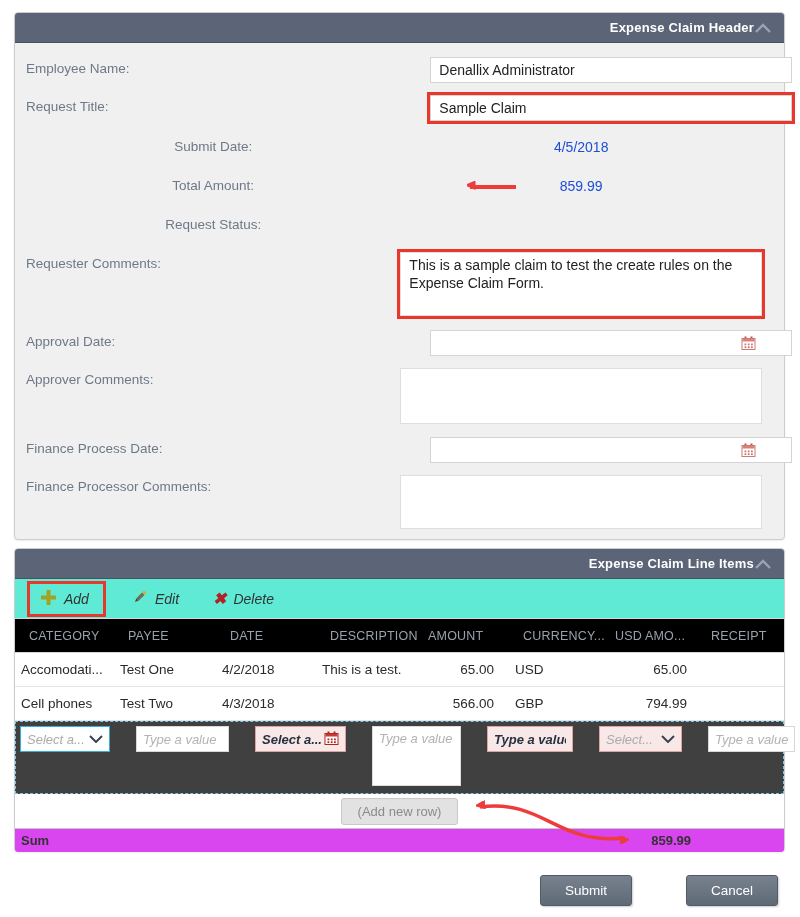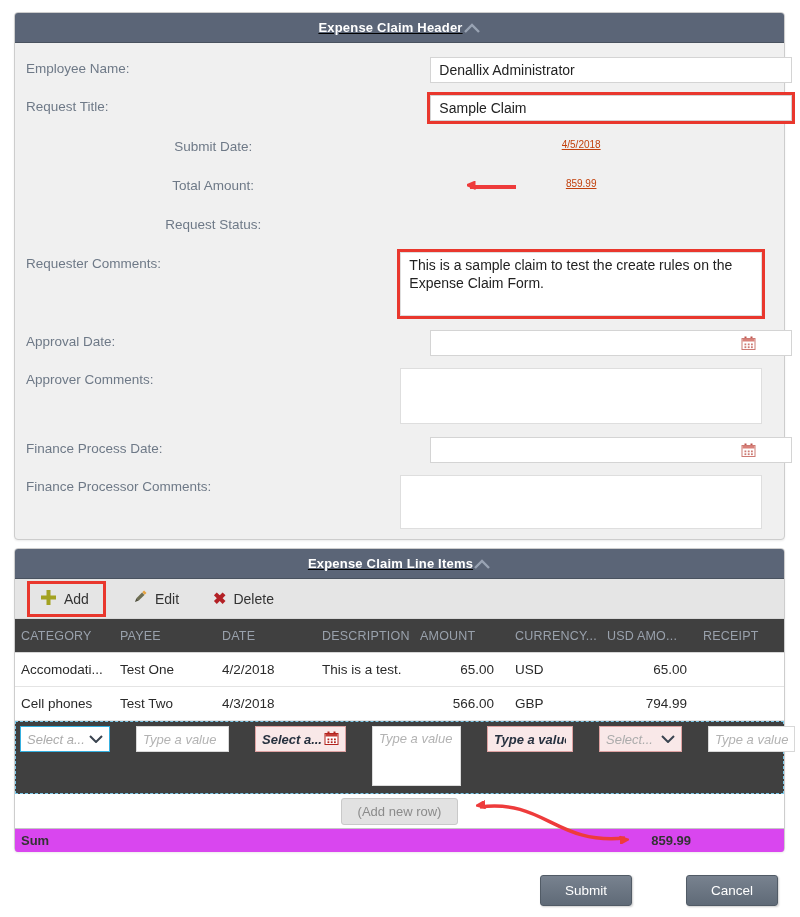--- a/index.html
+++ b/index.html
@@ -6,52 +6,52 @@
   html,body { width:800px; height:917px; background:#fff;
     font-family:"Liberation Sans", sans-serif; position:relative; overflow:hidden; }
 
   .panel { position:absolute; left:14px; width:771px; border:1px solid #cdcdcd;
     border-radius:4px; background:#f0f0f0; box-shadow:0 1px 2px rgba(0,0,0,.08); }
   #header-panel { top:12px; height:528px; }
   #line-items-panel { top:548px; height:304px; background:#fff; }
 
   .panel-header { height:30px; background:#5b6577; border-bottom:1px solid #49525f;
     border-radius:3px 3px 0 0; display:flex; align-items:center;
-    justify-content:center; padding:0 12px;text-decoration:underline; }
+    justify-content:flex-end; padding:0 12px; }
   .panel-title { color:#fff; font-weight:bold; font-size:13px; letter-spacing:.2px; }
   .chev-up { display:block; }
 
   
   .panel-body { padding:14px 22px 0 11px; }
   .form-row { display:flex; align-items:flex-start; }
   .form-label { width:383px; padding-top:4px; color:#6e7987; font-size:13.5px; }
   .form-control { width:370px; position:relative; }
   .text-input { width:100%; height:26px; border:1px solid #d4d4d4; background:#fff;
     font-family:"Liberation Sans",sans-serif; font-size:14px; color:#222; padding:0 8px;margin-left:30px; }
   .comment-box { width:100%; border:1px solid #dedede; background:#fff; resize:none;
     font-family:"Liberation Sans",sans-serif; font-size:14px; color:#222;
     line-height:1.3; padding:3px 8px; display:block; }
-  .static-value { padding-top:4px; font-size:10px; color:#c2410c;text-decoration:underline; }
+  .static-value { padding-top:4px; font-size:14px; color:#1d4ed8; }
   .annot { outline:3px solid #e9372d; }
   .date-input { padding-right:26px; }
   .cal-icon { position:absolute; right:6px; top:6px; }
 
   .mb12{margin-bottom:12px;} .mb14{margin-bottom:14px;} .mb19{margin-bottom:19px;text-align:center;}
   .mb13{margin-bottom:13px;} .h20{height:20px;}
 
   
-  .toolbar { height:40px; background:#e5e5e5; border-bottom:1px solid #d8d8d8;
-    display:flex; align-items:center; padding-left:4px; }
+  .toolbar { height:40px; background:#5eead4; border-bottom:1px solid #d8d8d8;
+    display:flex; align-items:center; padding-left:4px;font-style:italic; }
   .tb-item { display:flex; align-items:center; gap:7px; padding:4px 10px;
     font-size:14px; color:#333; cursor:pointer; }
   .add-annot { border:3px solid #e9372d; margin:0 6px 0 8px; padding:1px 4px 1px 0; }
   .x-glyph { color:#b32025; font-weight:bold; font-size:16px; line-height:16px; }
 
   .li-grid { display:grid; grid-template-columns:99px 102px 100px 98px 95px 92px 96px 1fr; }
-  .gh { background:#404040; border-bottom:1px solid #d6d6d6; }
+  .gh { background:#000000; border-bottom:1px solid #d6d6d6;padding-left:8px; }
   .gh .c { padding:10px 6px 9px 6px; font-size:12.5px; color:#99a1ac;
     letter-spacing:.2px; white-space:nowrap; overflow:hidden; }
   .gr { background:#fff; border-bottom:1px solid #e4e4e4; }
   .gr .c { padding:9px 6px; font-size:13.5px; color:#2a2a2a; white-space:nowrap; overflow:hidden; }
   .c.num-a { text-align:right; padding-right:15px; }
   .c.num-u { text-align:right; padding-right:10px; }
 
   .editor-row { border:1px dashed #79c7e8; background:#404040; min-height:73px;gap:17px; }
   .editor-row .c { padding:4px 5px 0 4px; overflow:visible; }
   .ed-box { height:26px; border:1px solid #d8d8d8; background:#fff; display:flex;

